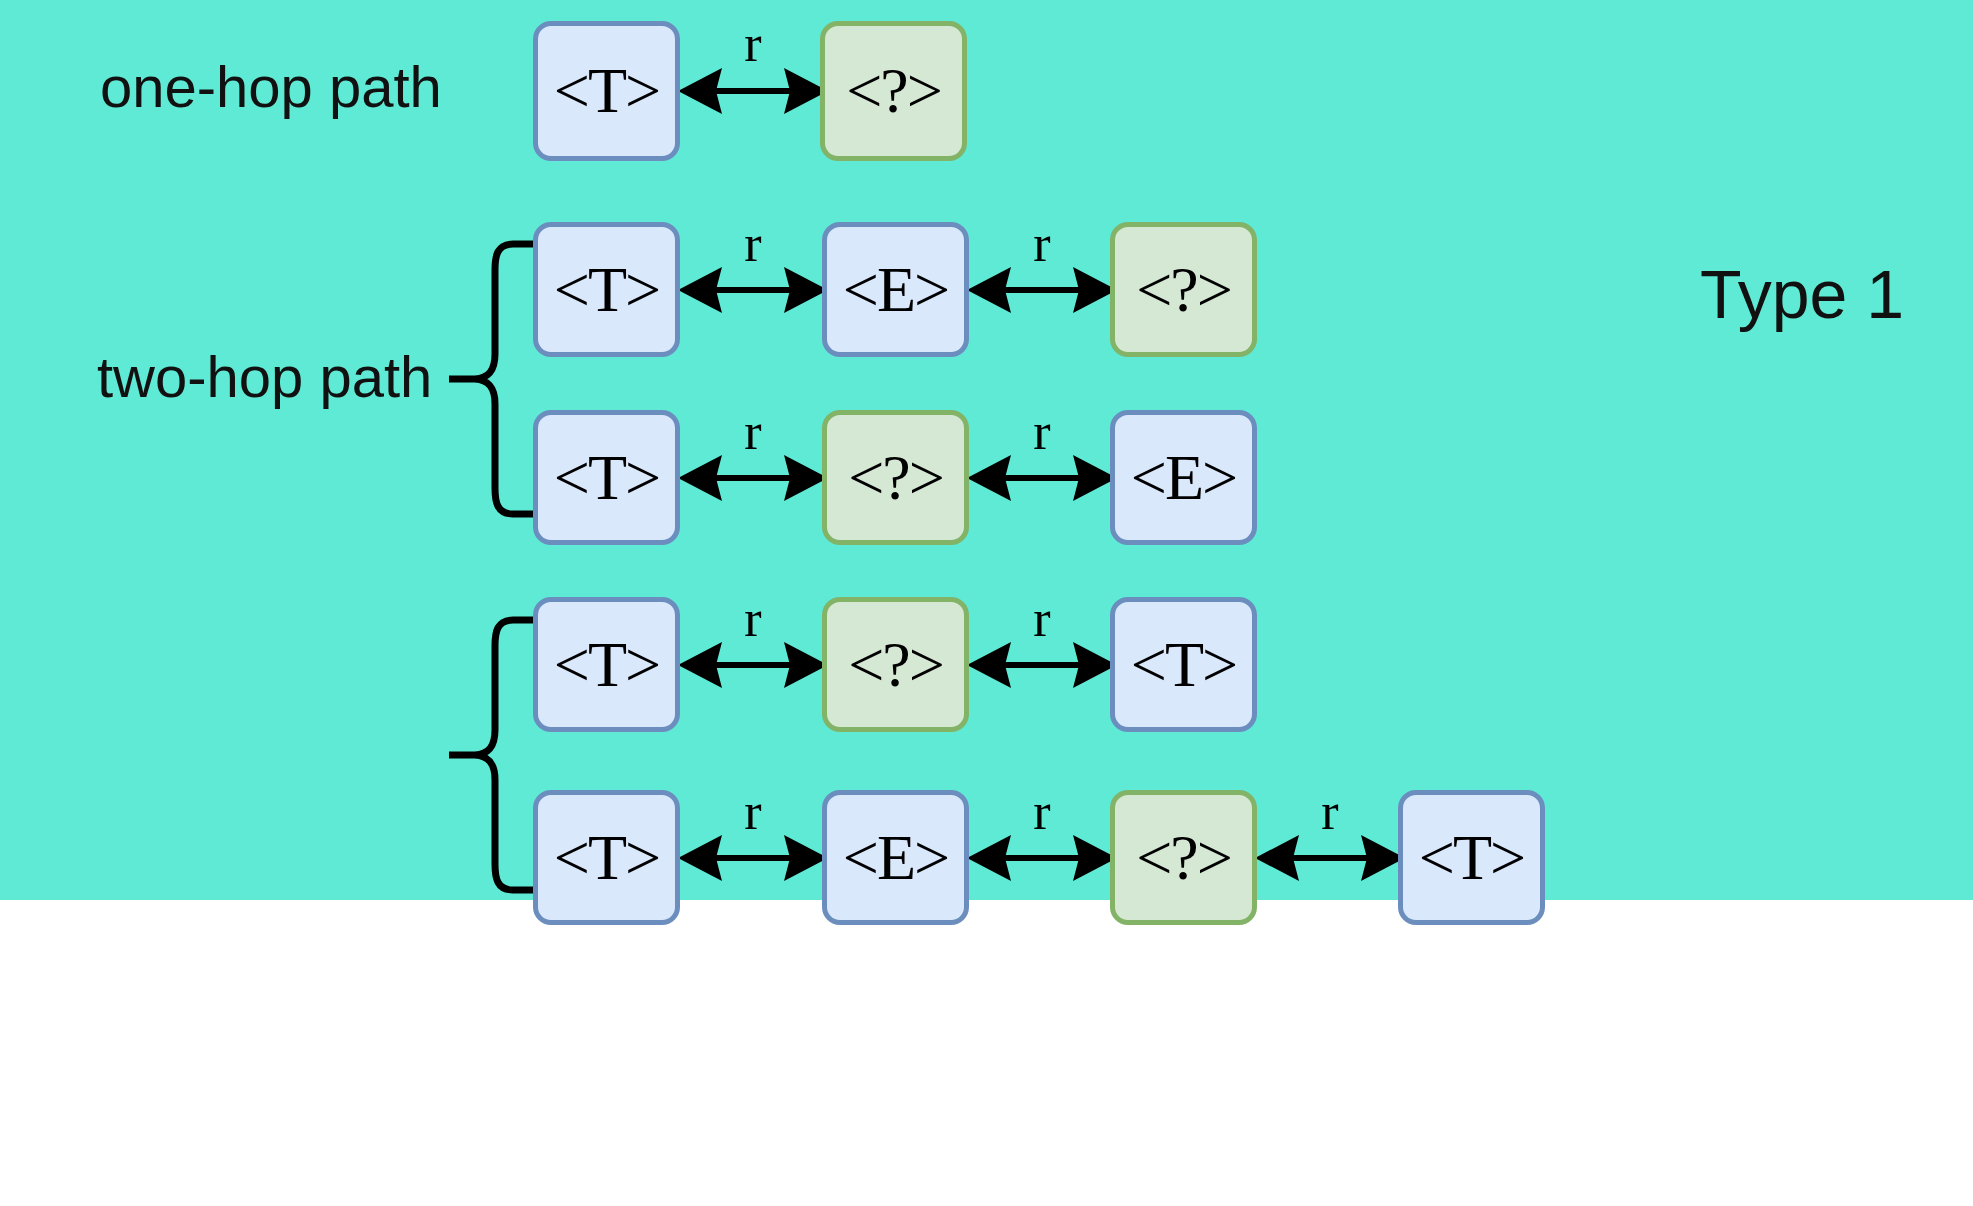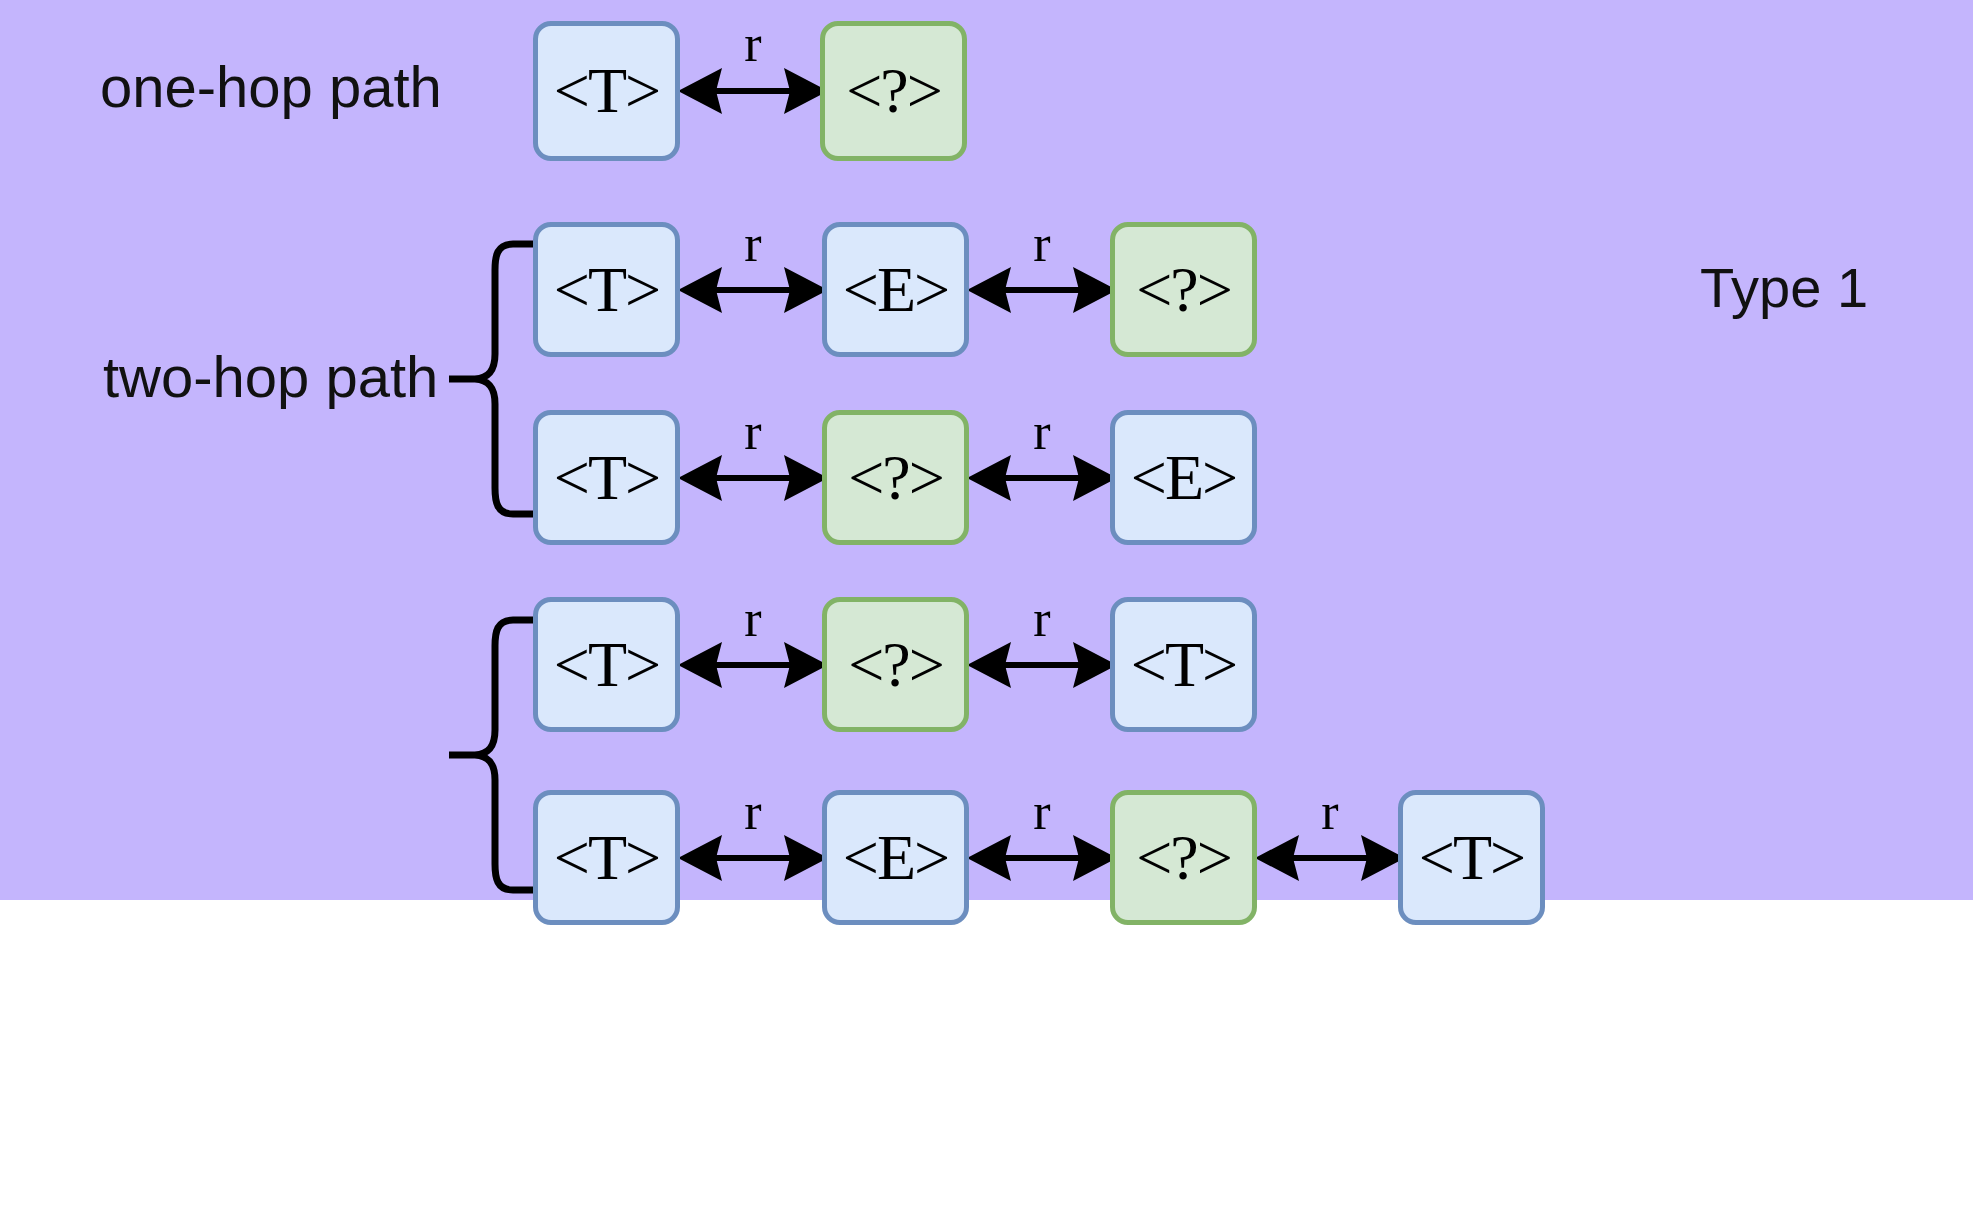--- a/index.html
+++ b/index.html
@@ -1,17 +1,17 @@
 <!DOCTYPE html>
 <html><head>
 <meta charset="utf-8">
 <style>
   html,body{margin:0;padding:0;background:#ffffff;}
   body{width:1973px;height:1206px;font-family:"Liberation Sans",sans-serif;overflow:hidden;}
-  #stage{position:relative;width:1973px;height:900px;background:#c4b5fd;}
+  #stage{position:relative;width:1973px;height:900px;background:#5eead4;}
 
   
   .node{
     position:absolute;
     box-sizing:border-box;
     display:flex;align-items:center;justify-content:center;
     border-radius:18px;
     border-width:5px;border-style:solid;
     font-family:"Liberation Serif",serif;
     font-size:64px;
@@ -45,21 +45,21 @@
     font-size:58px;
     color:#111;
     white-space:nowrap;
     line-height:1;
     z-index:3;
   }
   
   .typelabel{
     position:absolute;
     font-family:"Liberation Sans",sans-serif;
-    font-size:56px;
+    font-size:68px;
     color:#111;
     white-space:nowrap;
     line-height:1;
     z-index:3;
   }
   
   .brace{position:absolute;z-index:3;}
   .brace svg{display:block;}
 </style>
 </head>
@@ -75,21 +75,21 @@
     <svg width="150" height="66" viewBox="0 0 150 66">
       <line x1="38" y1="33" x2="112" y2="33" stroke="#000" stroke-width="6"></line>
       <polygon points="0,33 44,10 38,33 44,56" fill="#000"></polygon>
       <polygon points="150,33 106,10 112,33 106,56" fill="#000"></polygon>
     </svg>
   </div>
   <div class="rlabel" style="left:728px;top:18px;width:50px;">r</div>
 
   <div class="node green" style="left:820px;top:21px;width:147px;height:140px;">&lt;?&gt;</div>
 
-  <div class="catlabel" style="left:103px;top:348px;">two-hop path</div>
+  <div class="catlabel" style="left:97px;top:348px;">two-hop path</div>
 
   <div class="brace" style="left:449px;top:236px;width:92px;height:290px;">
     <svg width="92" height="290" viewBox="0 0 92 290">
       <path d="M 92 8 L 64 8 C 48 8 46 20 46 34 L 46 118 C 46 134 40 142 26 143 L 0 143
                L 26 143 C 40 144 46 152 46 168 L 46 252 C 46 266 48 278 64 278 L 92 278" fill="none" stroke="#000" stroke-width="7" stroke-linecap="round" stroke-linejoin="round"></path>
     </svg>
   </div>
 
   <div class="node blue" style="left:533px;top:222px;width:147px;height:135px;">&lt;T&gt;</div>
 

